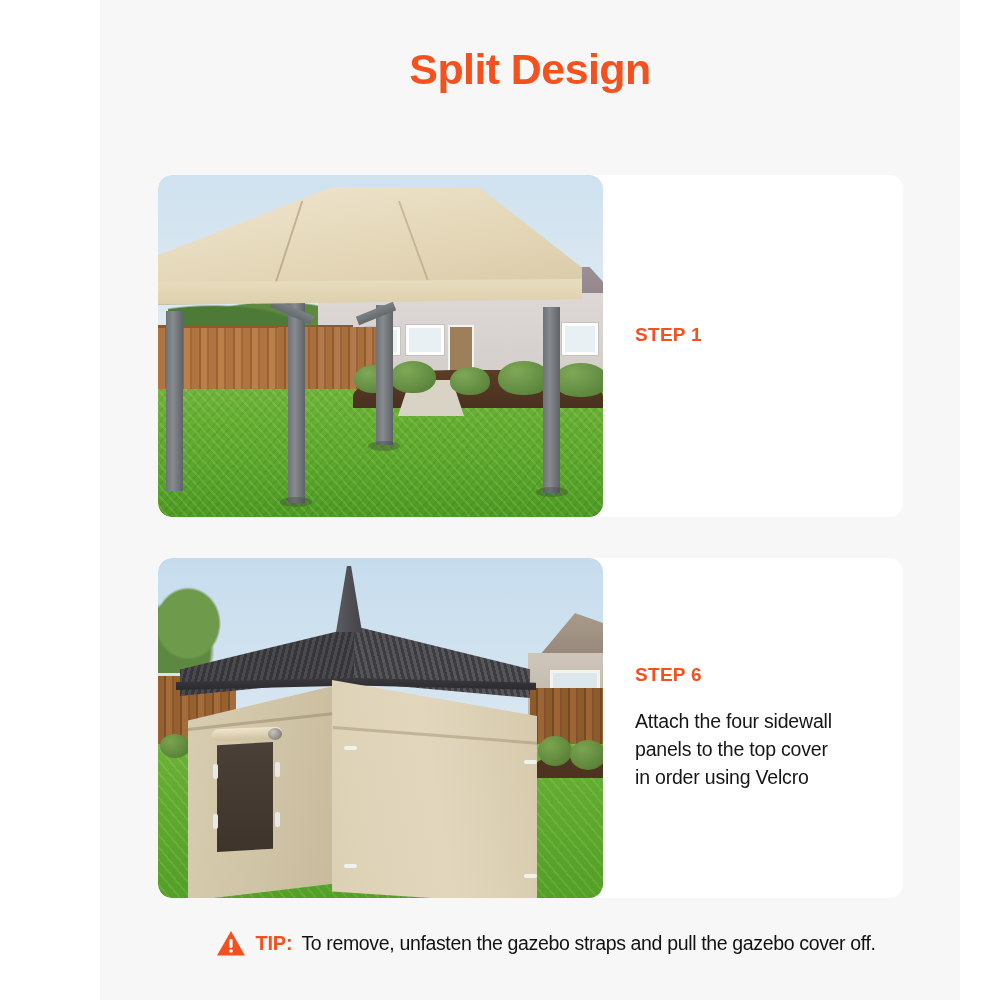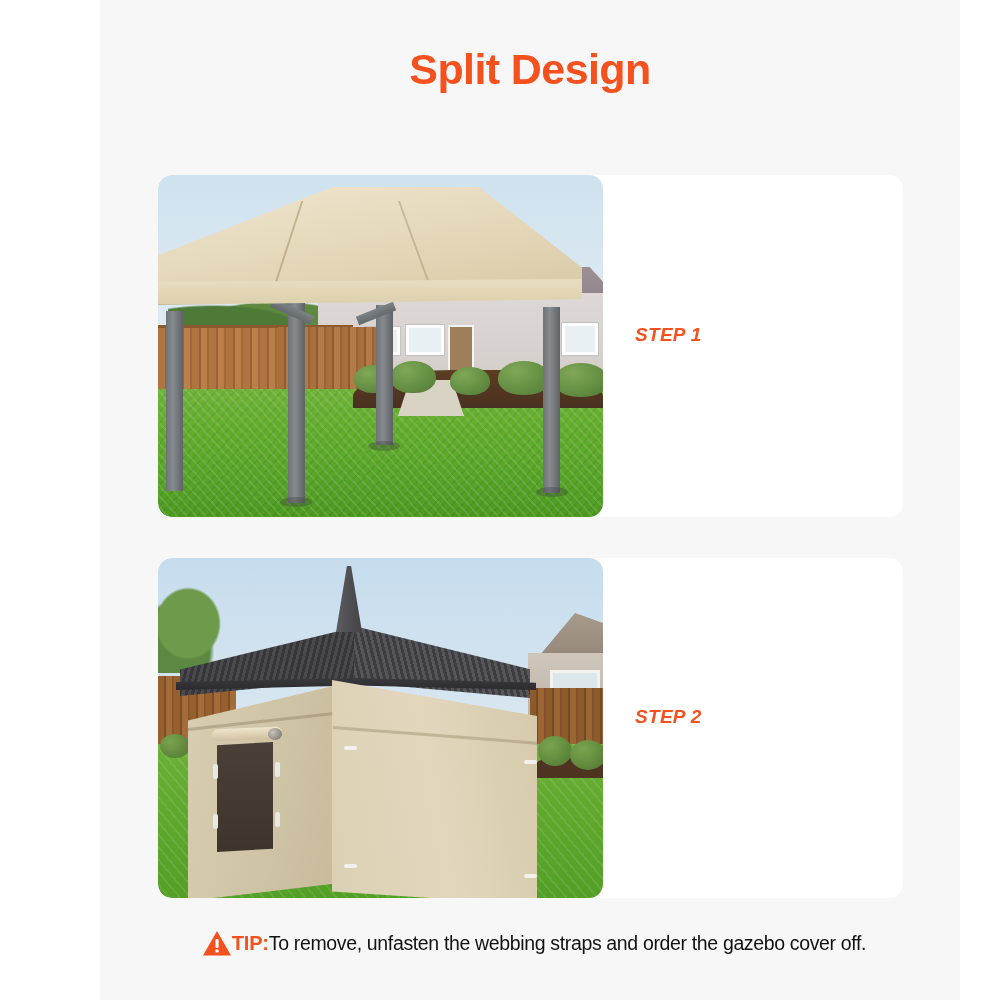--- a/index.html
+++ b/index.html
@@ -54,21 +54,20 @@
 
   
   .card {
     position: absolute;
     left: 58px;
     width: 745px;
     background: #ffffff;
     border-radius: 14px;
     display: flex;
     overflow: hidden;
-    font-style: italic;
   }
   #card-1 { top: 175px; height: 342px; }
   #card-2 { top: 558px; height: 340px; }
 
   .photo {
     position: relative;
     width: 445px;
     height: 100%;
     border-radius: 14px;
     overflow: hidden;
@@ -93,26 +92,27 @@
     font-size: 19.5px;
     line-height: 1.42;
     color: #161616;
     letter-spacing: -0.2px;
     white-space: pre-line;
   }
 
   
   .tip {
     position: absolute;
-    left: 4px;
+    left: 16px;
     top: 930px;
     width: 860px;
     display: flex;
     align-items: center;
     justify-content: center;
+    gap: 9px;
   }
   .tri { width: 30px; height: 27px; display: block; flex: none; }
   .tip-label {
     font-size: 20px;
     font-weight: 700;
     color: #f4511e;
     letter-spacing: -0.2px;
   }
   .tip-text {
     font-size: 19.5px;
@@ -416,28 +416,31 @@
         <div class="p2-velcro" style="left:55px;top:256px;"></div>
         <div class="p2-velcro" style="left:117px;top:204px;"></div>
         <div class="p2-velcro" style="left:117px;top:254px;"></div>
         <div class="p2-pin" style="left:186px;top:188px;"></div>
         <div class="p2-pin" style="left:186px;top:306px;"></div>
         <div class="p2-pin" style="left:366px;top:202px;"></div>
         <div class="p2-pin" style="left:366px;top:316px;"></div>
       </div>
 
       <div class="steptext">
-        <div class="step-label">STEP 2</div>
+        <div class="step-label">STEP 6</div>
+        <div class="step-desc">Attach the four sidewall
+panels to the top cover
+in order using Velcro</div>
       </div>
     </div>
 
     <div class="tip">
       <svg class="tri" viewBox="0 0 30 27">
         <path d="M15 1 L29 25.5 L1 25.5 Z" fill="#F4511E"></path>
         <rect x="13.4" y="9" width="3.2" height="9" rx="1.4" fill="#ffffff"></rect>
         <circle cx="15" cy="21" r="1.8" fill="#ffffff"></circle>
       </svg>
       <span class="tip-label">TIP:</span>
-      <span class="tip-text">To remove, unfasten the webbing straps and order the gazebo cover off.</span>
+      <span class="tip-text">To remove, unfasten the gazebo straps and pull the gazebo cover off.</span>
     </div>
 
   </div>
 </div>
 
 </body></html>

